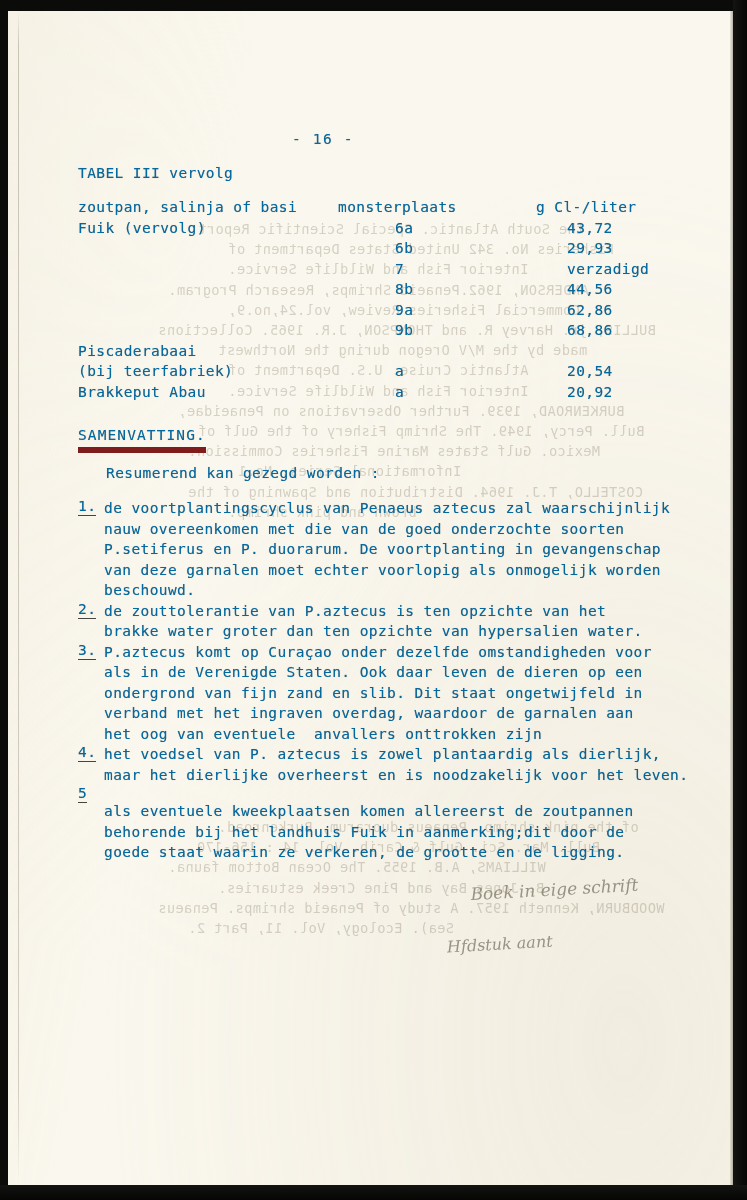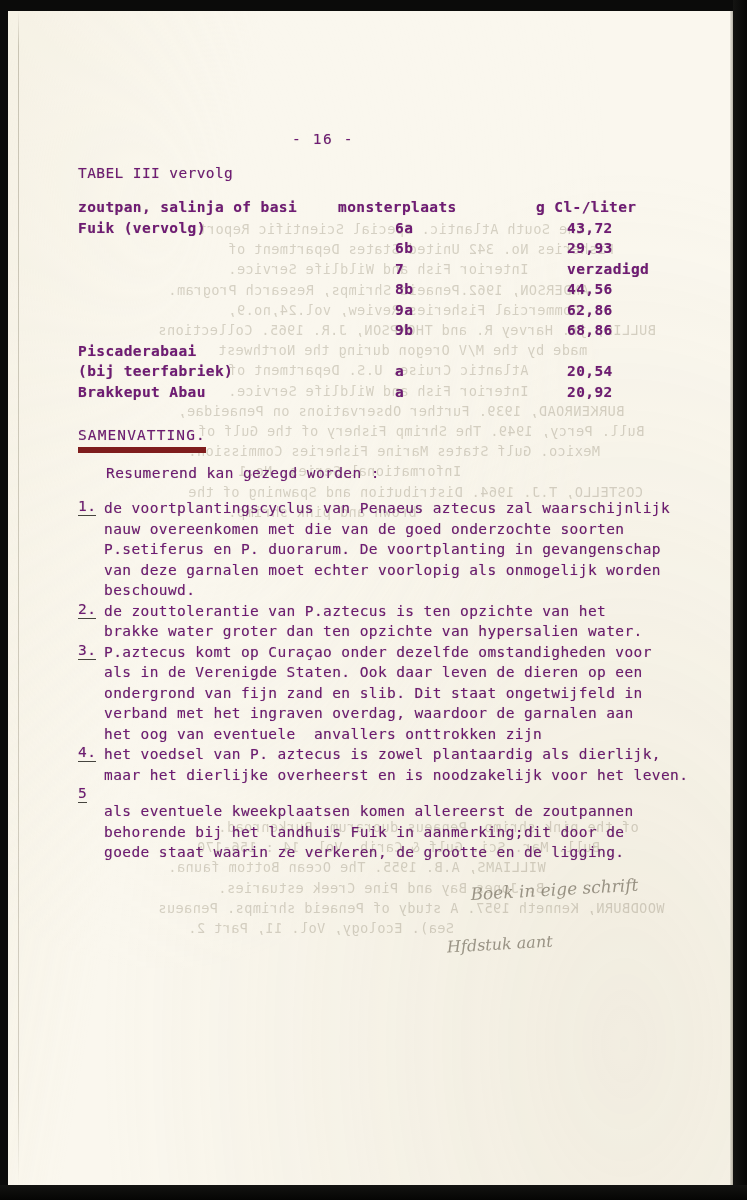--- a/index.html
+++ b/index.html
@@ -72,37 +72,37 @@
   .strip-top    { left: 0; top: 0; width: 747px; height: 11px; }
   .strip-left   { left: 0; top: 0; width: 8px; height: 1200px; }
   .strip-right  { left: 733px; top: 0; width: 14px; height: 1200px;
                   background: linear-gradient(to right,#141412,#060605); }
   .strip-bottom { left: 0; top: 1185px; width: 747px; height: 15px;
                   background: linear-gradient(to bottom,#131311,#050504); }
 
   
   .typed {
     position: absolute;
-    color: #701a75;
+    color: #0369a1;
     font-size: 14.5px;
     line-height: 20.5px;
     letter-spacing: .4px;
     white-space: pre;
     text-shadow: 0 0 .7px rgba(60,58,52,.45);
   }
 
   #pageno {
     left: 284px; top: 118px;
     letter-spacing: 1.6px;
   }
 
   #tabel-title { left: 70px; top: 152px; }
 
   
-  #table { position: absolute; left: 0; top: 186px; width: 725px; font-weight: bold; }
+  #table { position: absolute; left: 0; top: 186px; width: 725px; }
   .trow { position: relative; height: 20.5px; }
   .c-place  { position: absolute; left: 70px;  white-space: pre; }
   .c-sample { position: absolute; left: 387px; white-space: pre; }
   .c-value  { position: absolute; left: 559px; white-space: pre; }
   .hdr .c-sample { left: 330px; }
   .hdr .c-value  { left: 528px; }
 
   
   #samenvatting {
     left: 70px; top: 414px;

